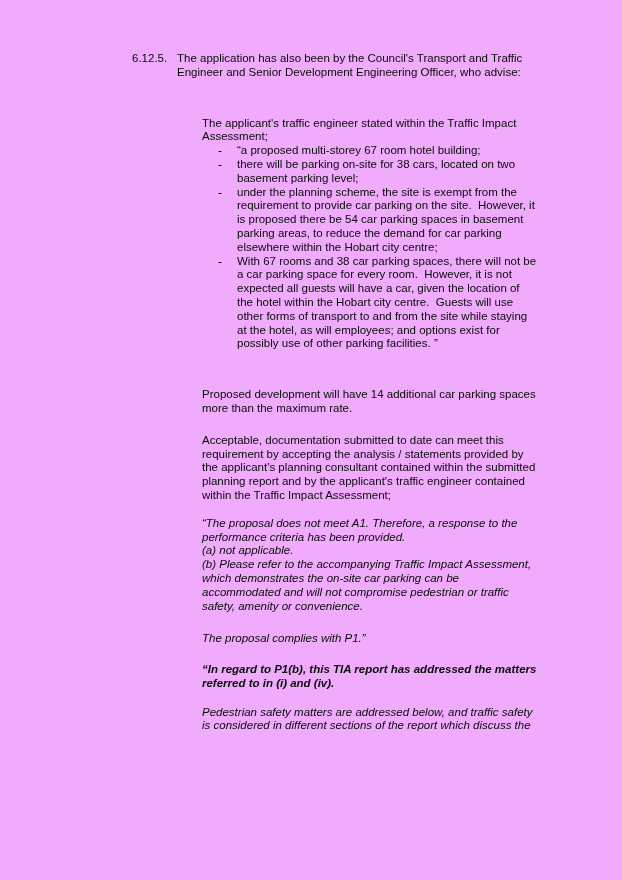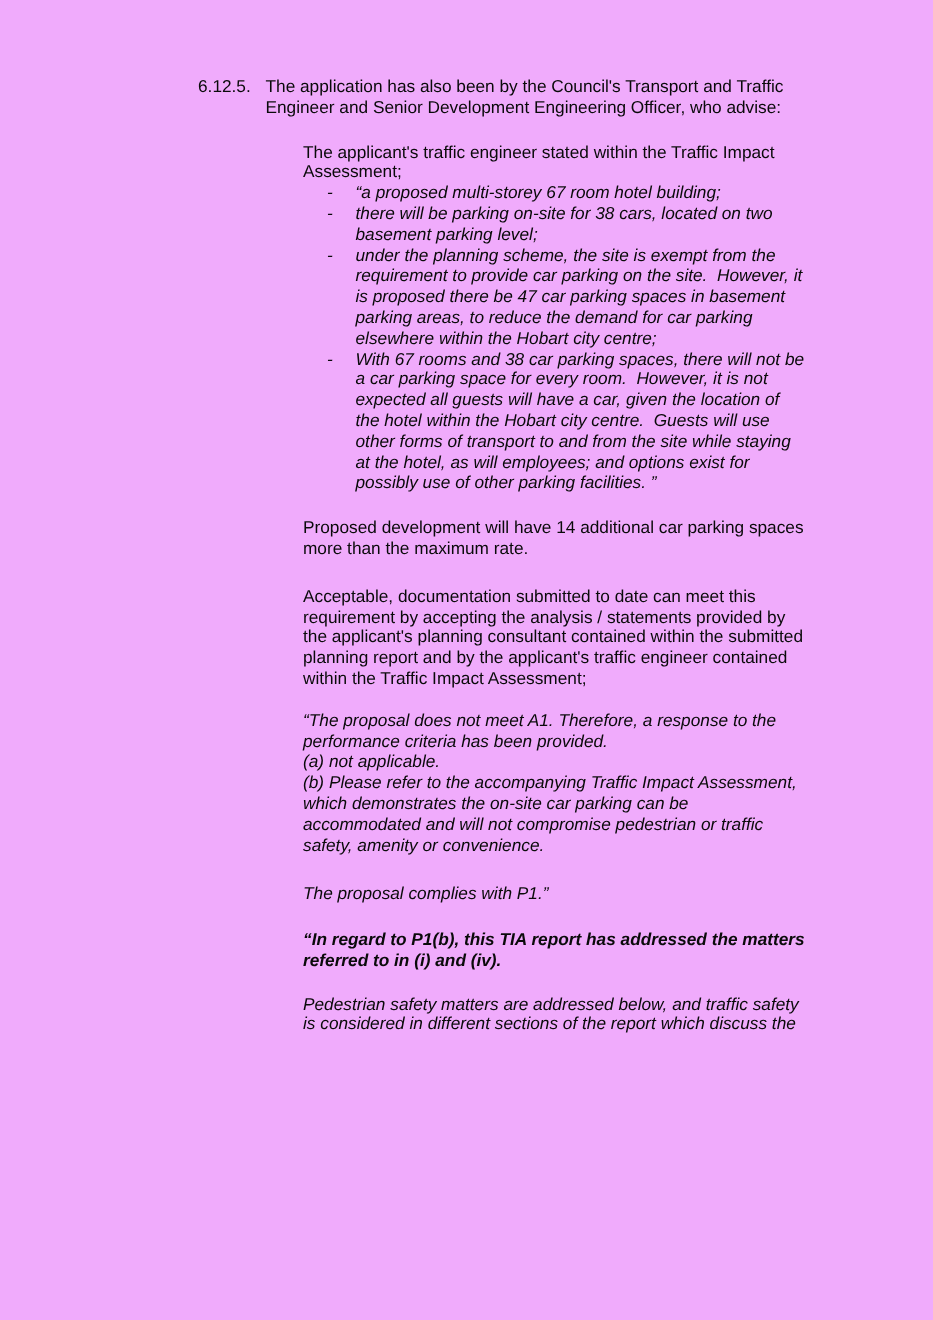--- a/index.html
+++ b/index.html
@@ -39,23 +39,22 @@
   .bullet-list { margin: 0; }
   .bullet { display: flex; }
   .dash {
     flex: 0 0 19px;
     margin-left: 16px;
     font-style: italic;
   }
   .bullet-text {
     flex: 1;
     white-space: pre-wrap;
-    font-style: italic;
   }
-  .mt21 { margin-top: 16px; }
+  .mt21 { margin-top: 37px; }
   .mt18 { margin-top: 18px; }
   .mt14 { margin-top: 14px; }
   .mt22 { margin-top: 22px; }
   .mt19 { margin-top: 19px; }
   .mt17 { margin-top: 17px; font-weight: bold; }
   .mt15 { margin-top: 15px; }
 </style>
 </head>
 <body>
 
@@ -79,21 +78,21 @@
       </div>
       <div class="bullet">
         <span class="dash">-</span>
         <div class="bullet-text">there will be parking on-site for 38 cars, located on two
 basement parking level;</div>
       </div>
       <div class="bullet">
         <span class="dash">-</span>
         <div class="bullet-text">under the planning scheme, the site is exempt from the
 requirement to provide car parking on the site.  However, it
-is proposed there be 47 car parking spaces in basement
+is proposed there be 54 car parking spaces in basement
 parking areas, to reduce the demand for car parking
 elsewhere within the Hobart city centre;</div>
       </div>
       <div class="bullet">
         <span class="dash">-</span>
         <div class="bullet-text">With 67 rooms and 38 car parking spaces, there will not be
 a car parking space for every room.  However, it is not
 expected all guests will have a car, given the location of
 the hotel within the Hobart city centre.  Guests will use
 other forms of transport to and from the site while staying

